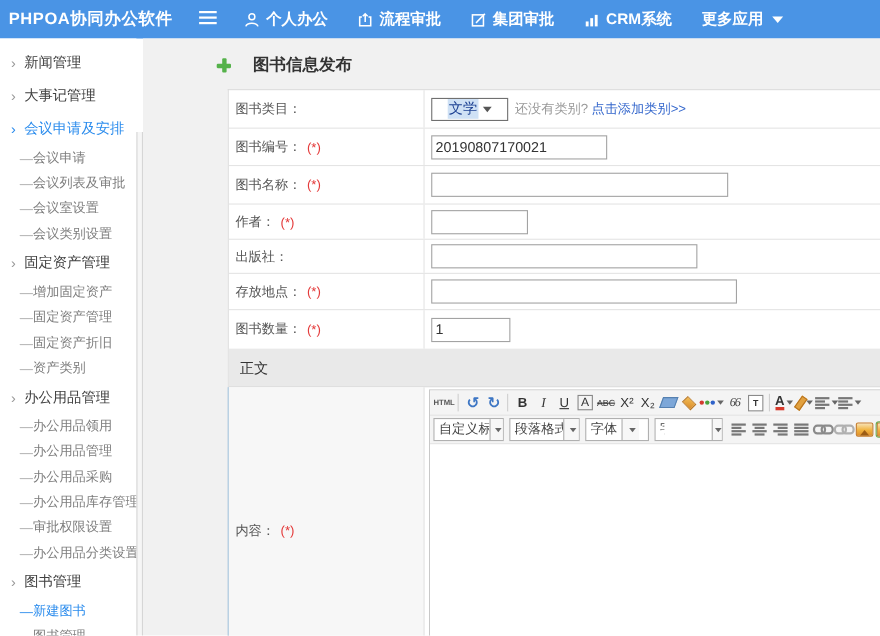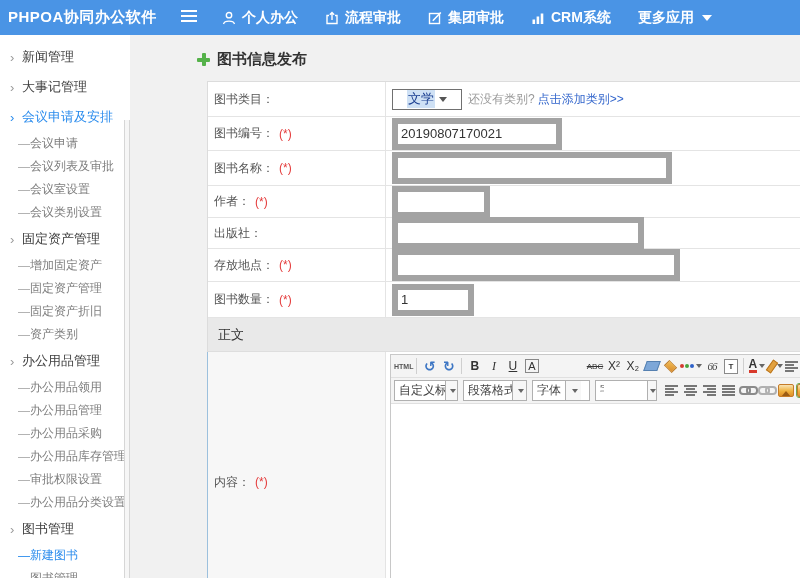--- a/index.html
+++ b/index.html
@@ -23,34 +23,34 @@
   .si.sub{height:23px;font-size:12px;color:#7d7d7d;}
   .si .chev{width:12px;margin-left:10px;color:#9a9a9a;font-size:13px;line-height:1;}
   .si .dash{width:12px;margin-left:18px;color:#aaa;font-size:12px;line-height:1;}
   .si.active{color:#2b8ced;}
   .si.active .chev,.si.active .dash{color:#2b8ced;}
   .si .lbl{white-space:nowrap;}
   .scrollbar{position:absolute;left:124px;top:120px;width:4px;bottom:0;background:#f6f6f6;border-left:1px solid #d6d6d6;border-right:1px solid #d6d6d6;cursor:pointer;}
 
   
   .content{position:absolute;left:130px;top:35px;right:0;bottom:0;background:#f1f1f1;}
-  .page-title{position:absolute;left:67px;top:15px;display:flex;align-items:center;gap:7px;}
+  .page-title{position:absolute;left:67px;top:15px;display:flex;align-items:center;gap:20px;}
   .plus-icon{position:relative;width:13px;height:13px;}
   .plus-icon:before,.plus-icon:after{content:"";position:absolute;background:#55b24a;border-radius:1px;}
   .plus-icon:before{left:4.5px;top:0;width:4px;height:13px;}
   .plus-icon:after{left:0;top:4.5px;width:13px;height:4px;}
   .page-title .t{font-size:15px;font-weight:bold;color:#333;}
 
   .ftable{position:absolute;left:77px;top:46px;width:690px;background:#fff;border-top:1px solid #dcdcdc;border-left:1px solid #dcdcdc;}
   .frow{display:flex;align-items:center;border-bottom:1px solid #e4e4e4;}
   .r1{height:34px;} .r2{height:33px;} .r3{height:34px;} .r4{height:31px;} .r5{height:30px;} .r6{height:32px;} .r7{height:35px;}
   .flabel{width:178px;flex:none;align-self:stretch;display:flex;align-items:center;padding-left:6px;box-sizing:border-box;border-right:1px solid #e4e4e4;font-size:12px;color:#555;}
   .req{color:#e43b3b;margin-left:5px;font-size:12px;}
   .ffield{flex:1;display:flex;align-items:center;padding-left:6px;}
-  .txt{border:6px solid #a3a3a3;height:20px;font-size:13px;color:#333;padding:0 3px;font-family:"Liberation Sans","DejaVu Sans",sans-serif;}
+  .txt{border:1px solid #a3a3a3;height:20px;font-size:13px;color:#333;padding:0 3px;font-family:"Liberation Sans","DejaVu Sans",sans-serif;}
   .w160{width:152px;} .w268{width:262px;} .w87{width:80px;} .w240{width:234px;} .w277{width:270px;} .w70{width:64px;}
   .note{color:#999;font-size:12px;margin-left:6px;white-space:nowrap;}
   .note2{margin-left:12px;}
   .lnk{color:#3366cc;font-size:12px;margin-left:3px;cursor:pointer;white-space:nowrap;}
   .selbox{display:flex;align-items:center;height:19px;border:1px solid #707070;background:#fff;padding:0 14px;cursor:pointer;}
   .selbox .selval{background:#cfe1f5;color:#1b3f91;font-size:13px;padding:0 1px;}
   .selbox .sarr{width:0;height:0;border-left:4px solid transparent;border-right:4px solid transparent;border-top:5px solid #555;margin-left:4px;}
 
   .fband{height:33px;line-height:33px;background:#e9e9e9;border-bottom:1px solid #dedede;padding-left:10px;font-size:13px;color:#333;}
   .crow{display:flex;height:260px;margin-left:-1px;border-left:1px solid #9cc0dd;}
@@ -61,21 +61,21 @@
   .editor{width:560px;border:1px solid #c8c8c8;background:#fff;}
   .tbrow{display:flex;align-items:center;background:#f4f4f4;padding:2px 3px;border-bottom:1px solid #e0e0e0;}
   .tbi{min-width:19px;height:18px;display:flex;align-items:center;justify-content:center;font-size:12px;color:#333;cursor:pointer;border-radius:2px;}
   .tsep{width:1px;height:16px;background:#cfcfcf;margin:0 3px;}
   .g-html{font-size:7px;font-weight:bold;color:#555;letter-spacing:0;}
   .g-undo,.g-redo{color:#3d76c4;font-size:14px;font-weight:bold;}
   .g-b{font-weight:bold;}
   .g-i{font-style:italic;font-family:"Liberation Serif","DejaVu Serif",serif;}
   .g-u{text-decoration:underline;}
   .g-abox{font-size:11px;border:1px solid #888;padding:0 2px;line-height:12px;}
-  .g-abc{font-size:8px;text-decoration:line-through;margin-left:44px;}
+  .g-abc{font-size:8px;text-decoration:line-through;}
   .g-quote{font-family:"Liberation Serif","DejaVu Serif",serif;font-weight:normal;font-style:italic;font-size:11px;letter-spacing:-1px;color:#444;}
   .g-acolor{font-size:12px;font-weight:bold;border-bottom:3px solid #d8392b;line-height:11px;}
   .i-eraser{width:12px;height:8px;background:#7da7d8;border:1px solid #5580b0;transform:skewX(-20deg);}
   .i-brush{width:9px;height:9px;background:linear-gradient(135deg,#f2bd55,#d98b2b);border:1px solid #b9751f;transform:rotate(45deg) scaleY(.7);}
   .i-dots{display:flex;gap:1px;}
   .i-dots i{width:4px;height:4px;border-radius:50%;}
   .i-dots i:nth-child(1){background:#d23b2f;} .i-dots i:nth-child(2){background:#4aa23c;} .i-dots i:nth-child(3){background:#2f62c9;}
   .i-doc{width:12px;height:13px;border:1px solid #8a8a8a;background:#fff;font-size:8px;font-weight:bold;color:#333;display:flex;align-items:center;justify-content:center;}
   .i-pen{width:4px;height:11px;background:#e2a13f;border:1px solid #b9751f;transform:rotate(35deg);}
   .mini-caret{width:0;height:0;border-left:3.5px solid transparent;border-right:3.5px solid transparent;border-top:4px solid #666;margin-left:2px;}

